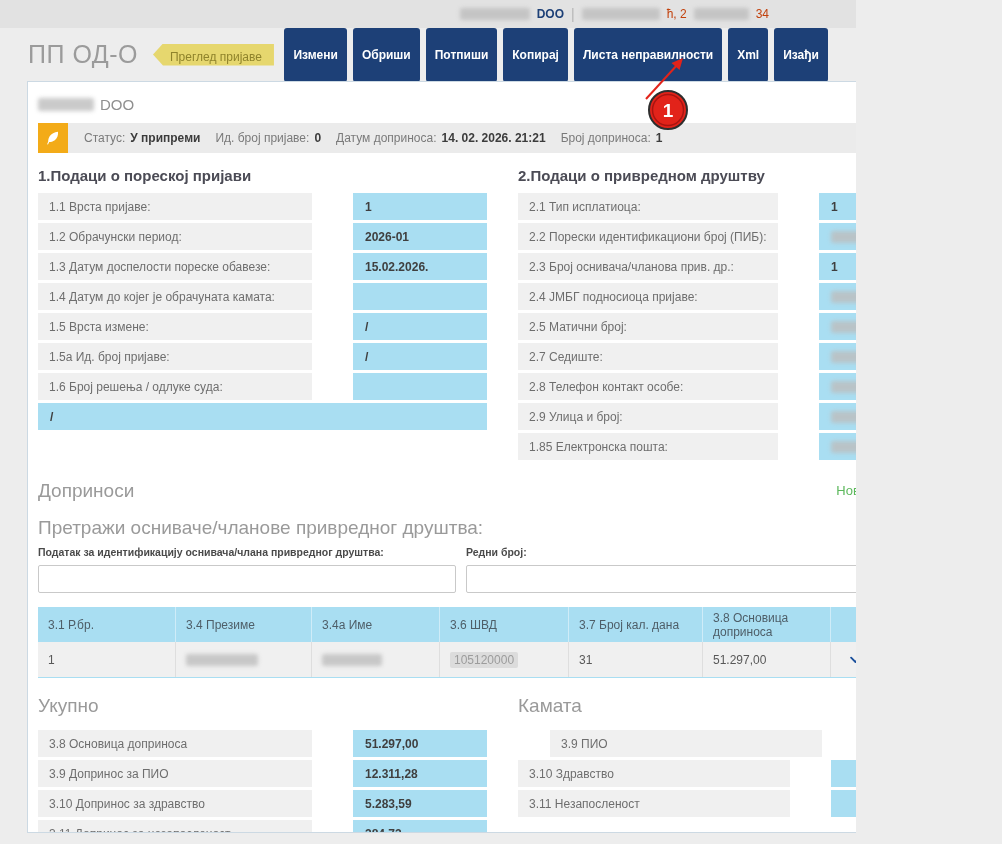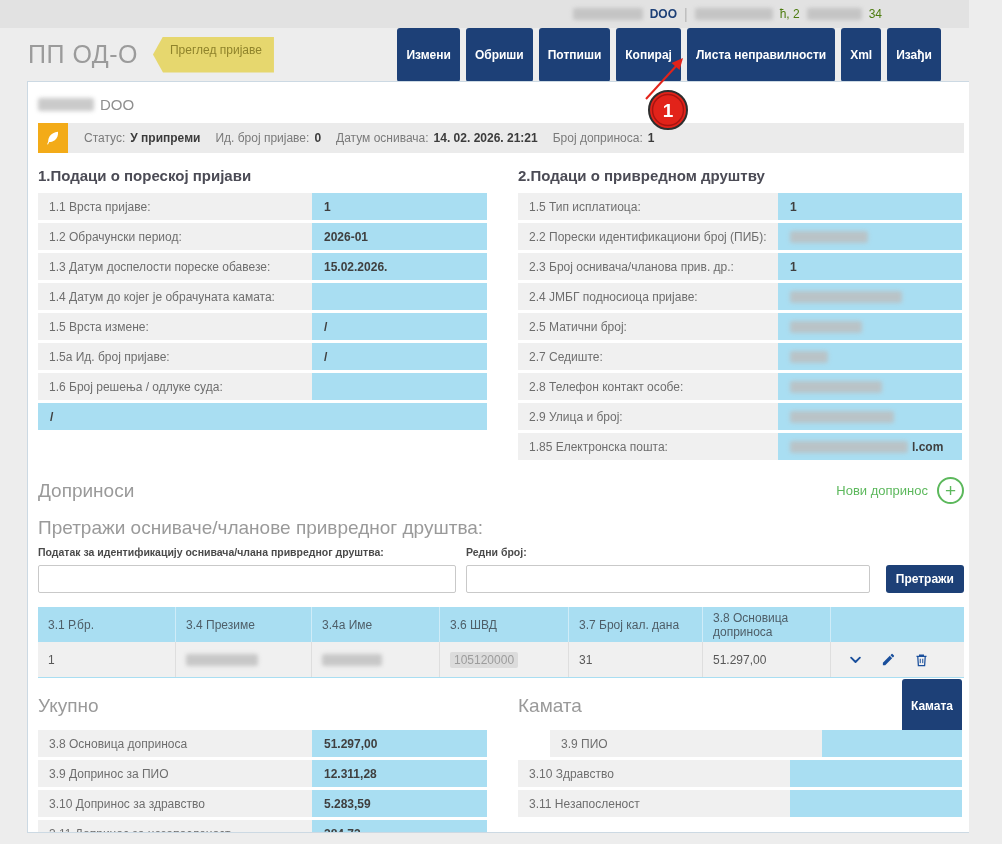--- a/index.html
+++ b/index.html
@@ -1,51 +1,51 @@
 <!DOCTYPE html>
 <html><head>
 <meta charset="utf-8">
 <style>
   * { margin:0; padding:0; box-sizing:border-box; }
   html,body { width:1002px; height:844px; }
   body { font-family:"Liberation Sans","DejaVu Sans",sans-serif; background:#ededed; }
-  .page { position:relative; width:969px; height:844px; overflow:hidden; background:#ededed; }
+  .page { position:relative; width:856px; height:844px; overflow:hidden; background:#ededed; }
 
   
   .topbar { height:28px; background:#e2e2e2; display:flex; align-items:center; justify-content:flex-end; padding-right:87px; font-size:12px; gap:7px; }
   .topbar .co { color:#1d4077; font-weight:700; }
   .topbar .sep { color:#b5b5b5; font-size:14px; }
-  .topbar .usr { color:#4d7c0f; }
+  .topbar .usr { color:#c2410c; }
 
   
   .rd { display:inline-block; height:12px; background:#bdbdbd; border-radius:2px; filter:blur(2px); opacity:.8; vertical-align:middle; }
 
   
   .header { height:53px; display:flex; align-items:center; padding:0 28px; background:#ededed; }
   .title { font-size:25px; color:#9b9b9b; font-weight:400; letter-spacing:.5px; }
-  .badge { margin-left:15px; background:#e6d76e; color:#8f832b; font-size:12px; padding:6px 12px 16px 17px; clip-path:polygon(10px 0%,100% 0%,100% 100%,10px 100%,0% 50%); }
+  .badge { margin-left:15px; background:#e6d76e; color:#8f832b; font-size:12px; padding:6px 12px 2px 17px; clip-path:polygon(10px 0%,100% 0%,100% 100%,10px 100%,0% 50%); }
   .btns { margin-left:auto; display:flex; gap:6px; }
   .nbtn { background:#1d4077; color:#fff; border:none; font-family:inherit; font-size:12px; font-weight:700; padding:20px 9px; border-radius:3px; cursor:pointer; white-space:nowrap; }
 
   
   .card { position:relative; margin:0 27px; width:948px; height:752px; background:#fff; border:1px solid #ccd9e3; padding:10px; overflow:hidden; }
   .card-title { margin:4px 0 10px 0; font-size:15px; color:#8f8f8f; display:flex; align-items:center; gap:6px; }
 
   
   .status-bar { height:30px; background:#ebebeb; display:flex; align-items:center; font-size:12px; }
   .status-icon { width:30px; height:30px; background:#f3ab18; display:flex; align-items:center; justify-content:center; flex-shrink:0; margin-right:16px; }
   .st-item { display:flex; align-items:flex-end; margin-right:15px; }
   .st-label { color:#7a7a7a; margin-right:5px; }
   .st-value { color:#3c3c3c; font-weight:700; }
 
   
   .cols { display:flex; gap:31px; margin-top:14px; }
   .col1 { width:449px; } .col2 { width:444px; }
   .sec-h { font-size:15px; font-weight:700; color:#4b4b55; margin-bottom:9px; }
-  .frow { display:flex; height:27px; margin-bottom:3px; }
+  .frow { display:flex; height:27px; margin-bottom:3px;gap:41px; }
   .fl { background:#f0f0f0; color:#6e6e6e; font-size:12px; display:flex; align-items:center; padding-left:11px; flex-shrink:0; }
   .fv { background:#a9def2; flex:1; display:flex; align-items:center; padding-left:12px; font-size:12px; font-weight:700; color:#3f3f3f; gap:4px; }
 
   .h-gray { font-size:19px; color:#9a9a9a; font-weight:400; }
 
   
   .contrib-head { display:flex; justify-content:space-between; align-items:center; margin-top:14px; }
   .newlink { display:flex; align-items:center; gap:9px; color:#5cb85c; font-size:13px; cursor:pointer; }
   .plus-circle { width:27px; height:27px; border:2px solid #5cb85c; border-radius:50%; display:flex; align-items:center; justify-content:center; font-size:19px; color:#5cb85c; line-height:1; padding-bottom:1px; }
 
@@ -123,21 +123,21 @@
       <div id="status-items" style="display:flex;align-items:center">
           <span class="st-item">
             <span class="st-label">Статус:</span>
             <span class="st-value">У припреми</span>
           </span>
           <span class="st-item">
             <span class="st-label">Ид. број пријаве:</span>
             <span class="st-value">0</span>
           </span>
           <span class="st-item">
-            <span class="st-label">Датум оснивача:</span>
+            <span class="st-label">Датум доприноса:</span>
             <span class="st-value">14. 02. 2026. 21:21</span>
           </span>
           <span class="st-item">
             <span class="st-label">Број доприноса:</span>
             <span class="st-value">1</span>
           </span>
         </div>
     </div>
 
     <div class="cols">
@@ -186,21 +186,21 @@
               <div class="fv">
                 <span>/</span>
               </div>
             </div>
           </div>
       </div>
       <div class="col2">
         <div class="sec-h">2.Подаци о привредном друштву</div>
         <div id="s2rows">
             <div class="frow">
-              <div class="fl" style="flex: 0 0 260px;">1.5 Тип исплатиоца:</div>
+              <div class="fl" style="flex: 0 0 260px;">2.1 Тип исплатиоца:</div>
               <div class="fv">
                 <span>1</span>
               </div>
             </div>
             <div class="frow">
               <div class="fl" style="flex: 0 0 260px;">2.2 Порески идентификациони број (ПИБ):</div>
               <div class="fv">
                 <span class="rd" style="width: 78px;"></span>
               </div>
             </div>

